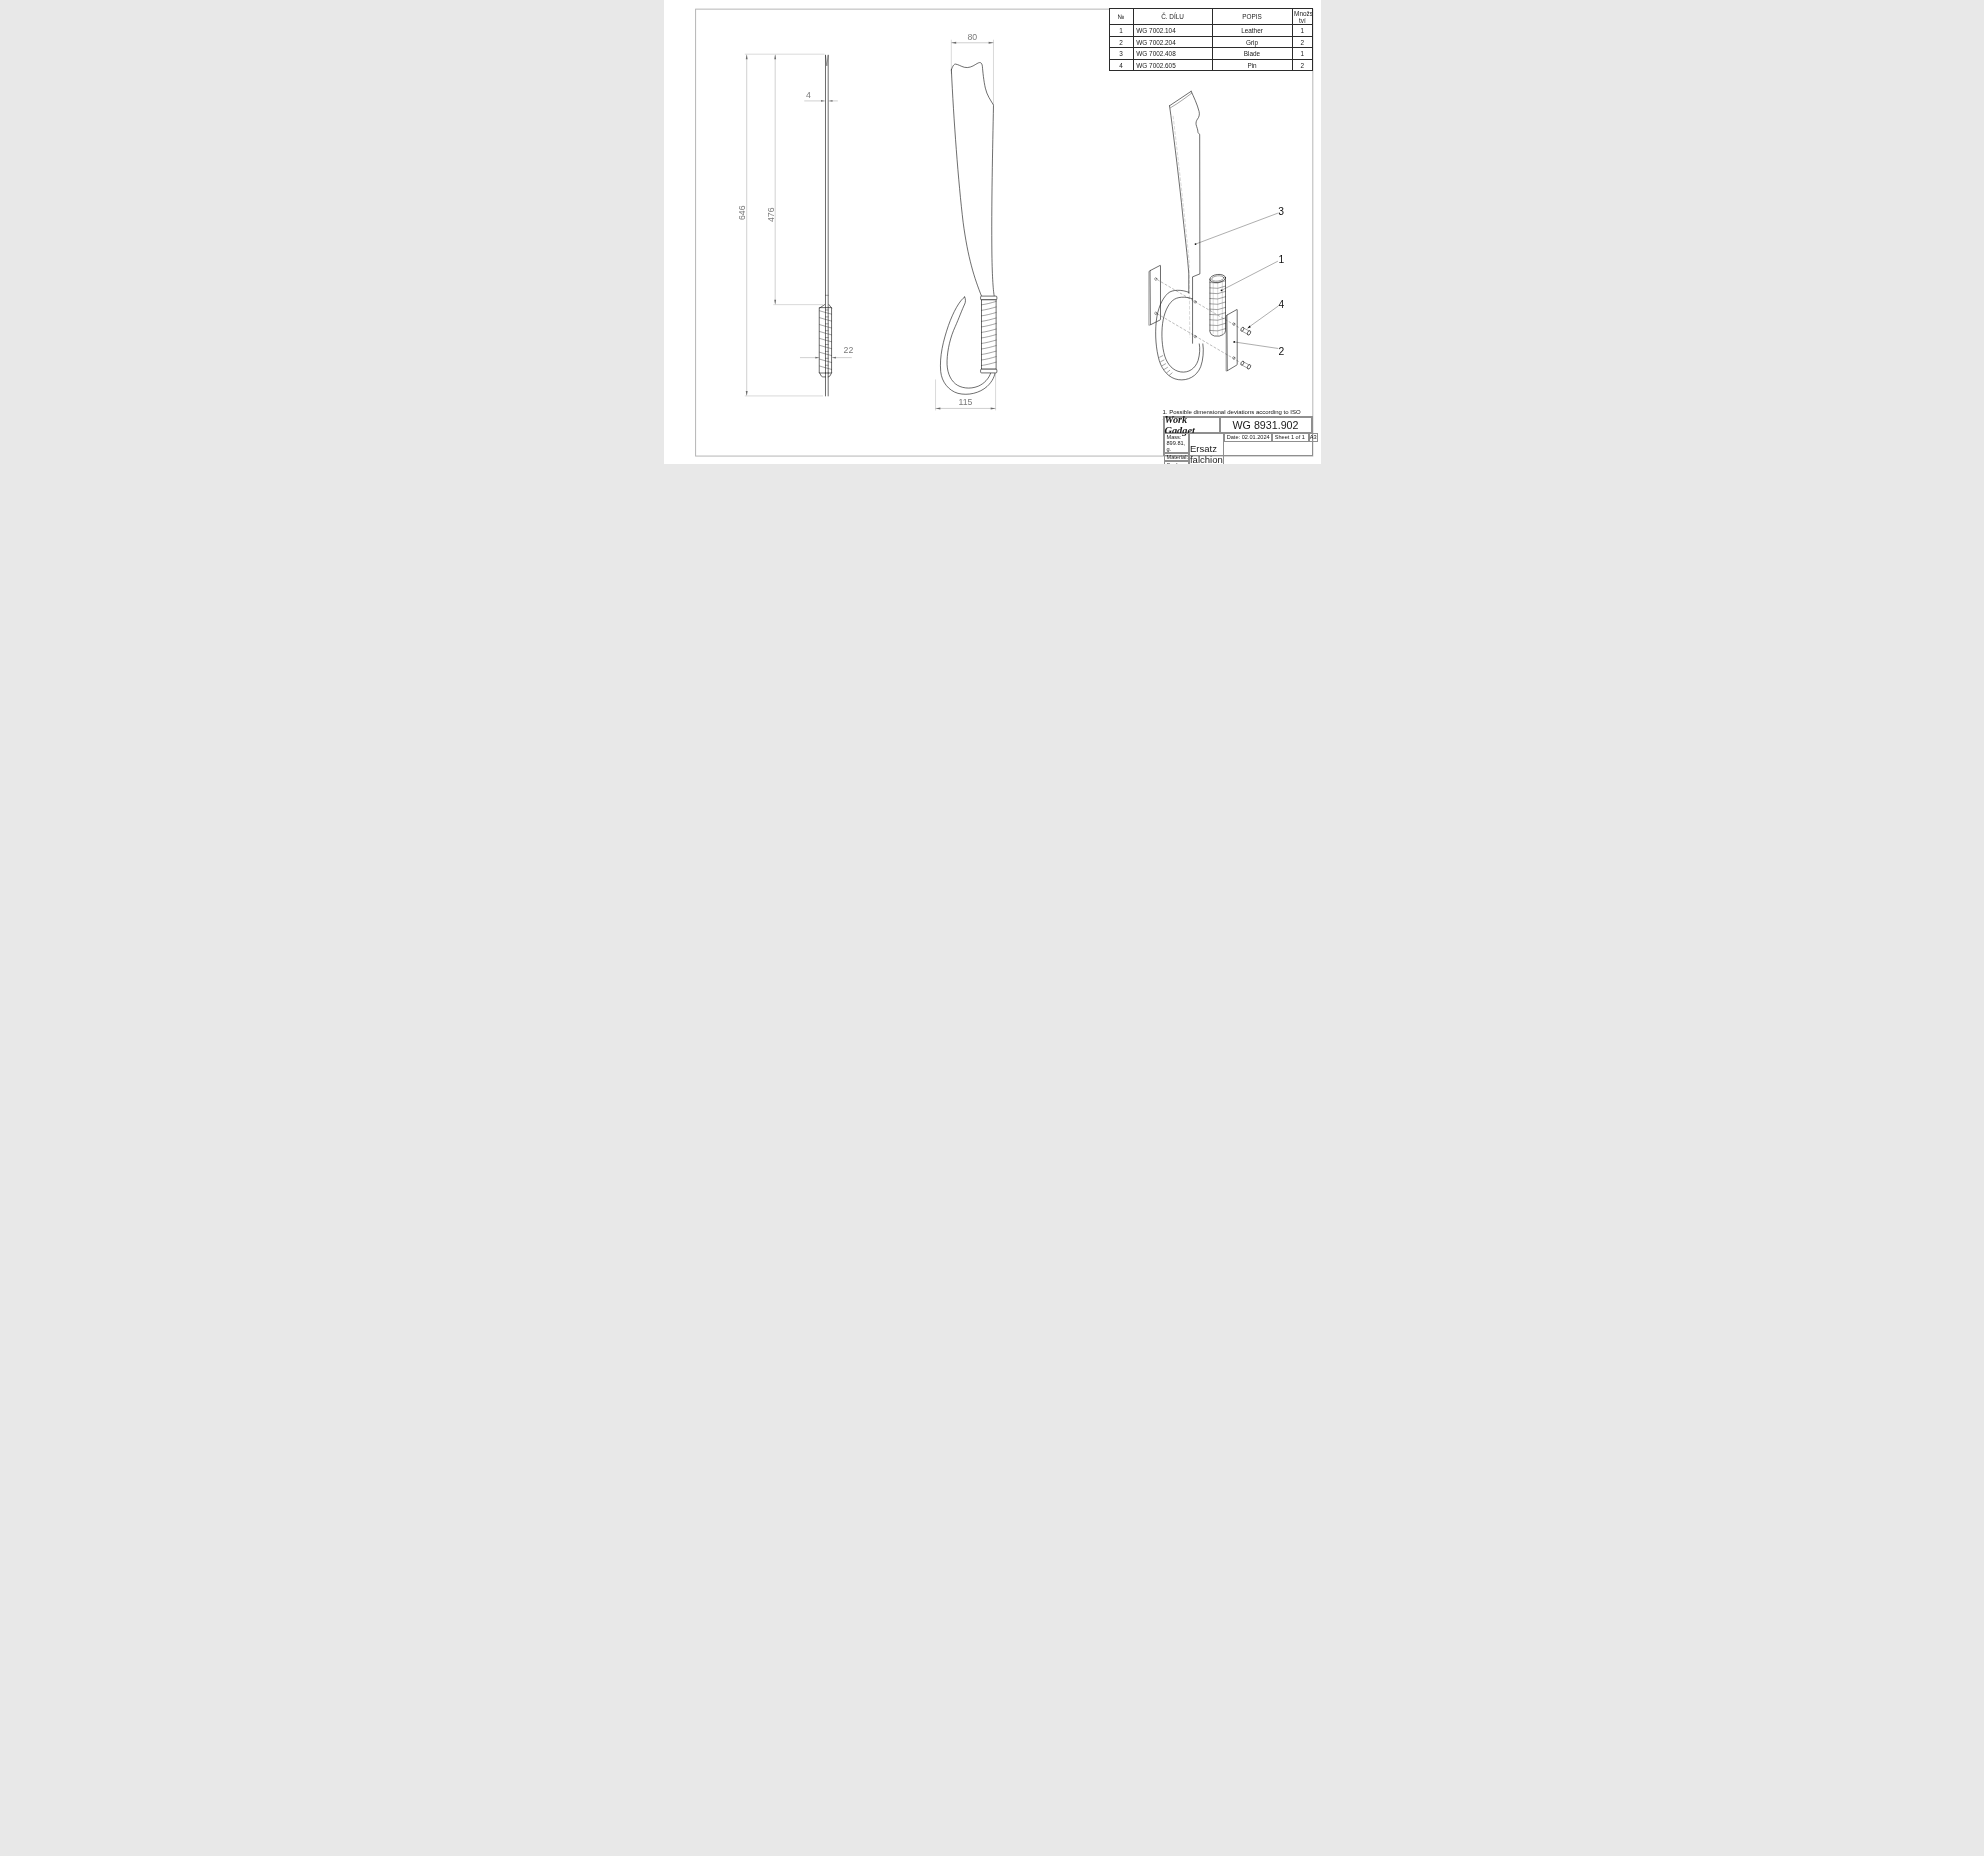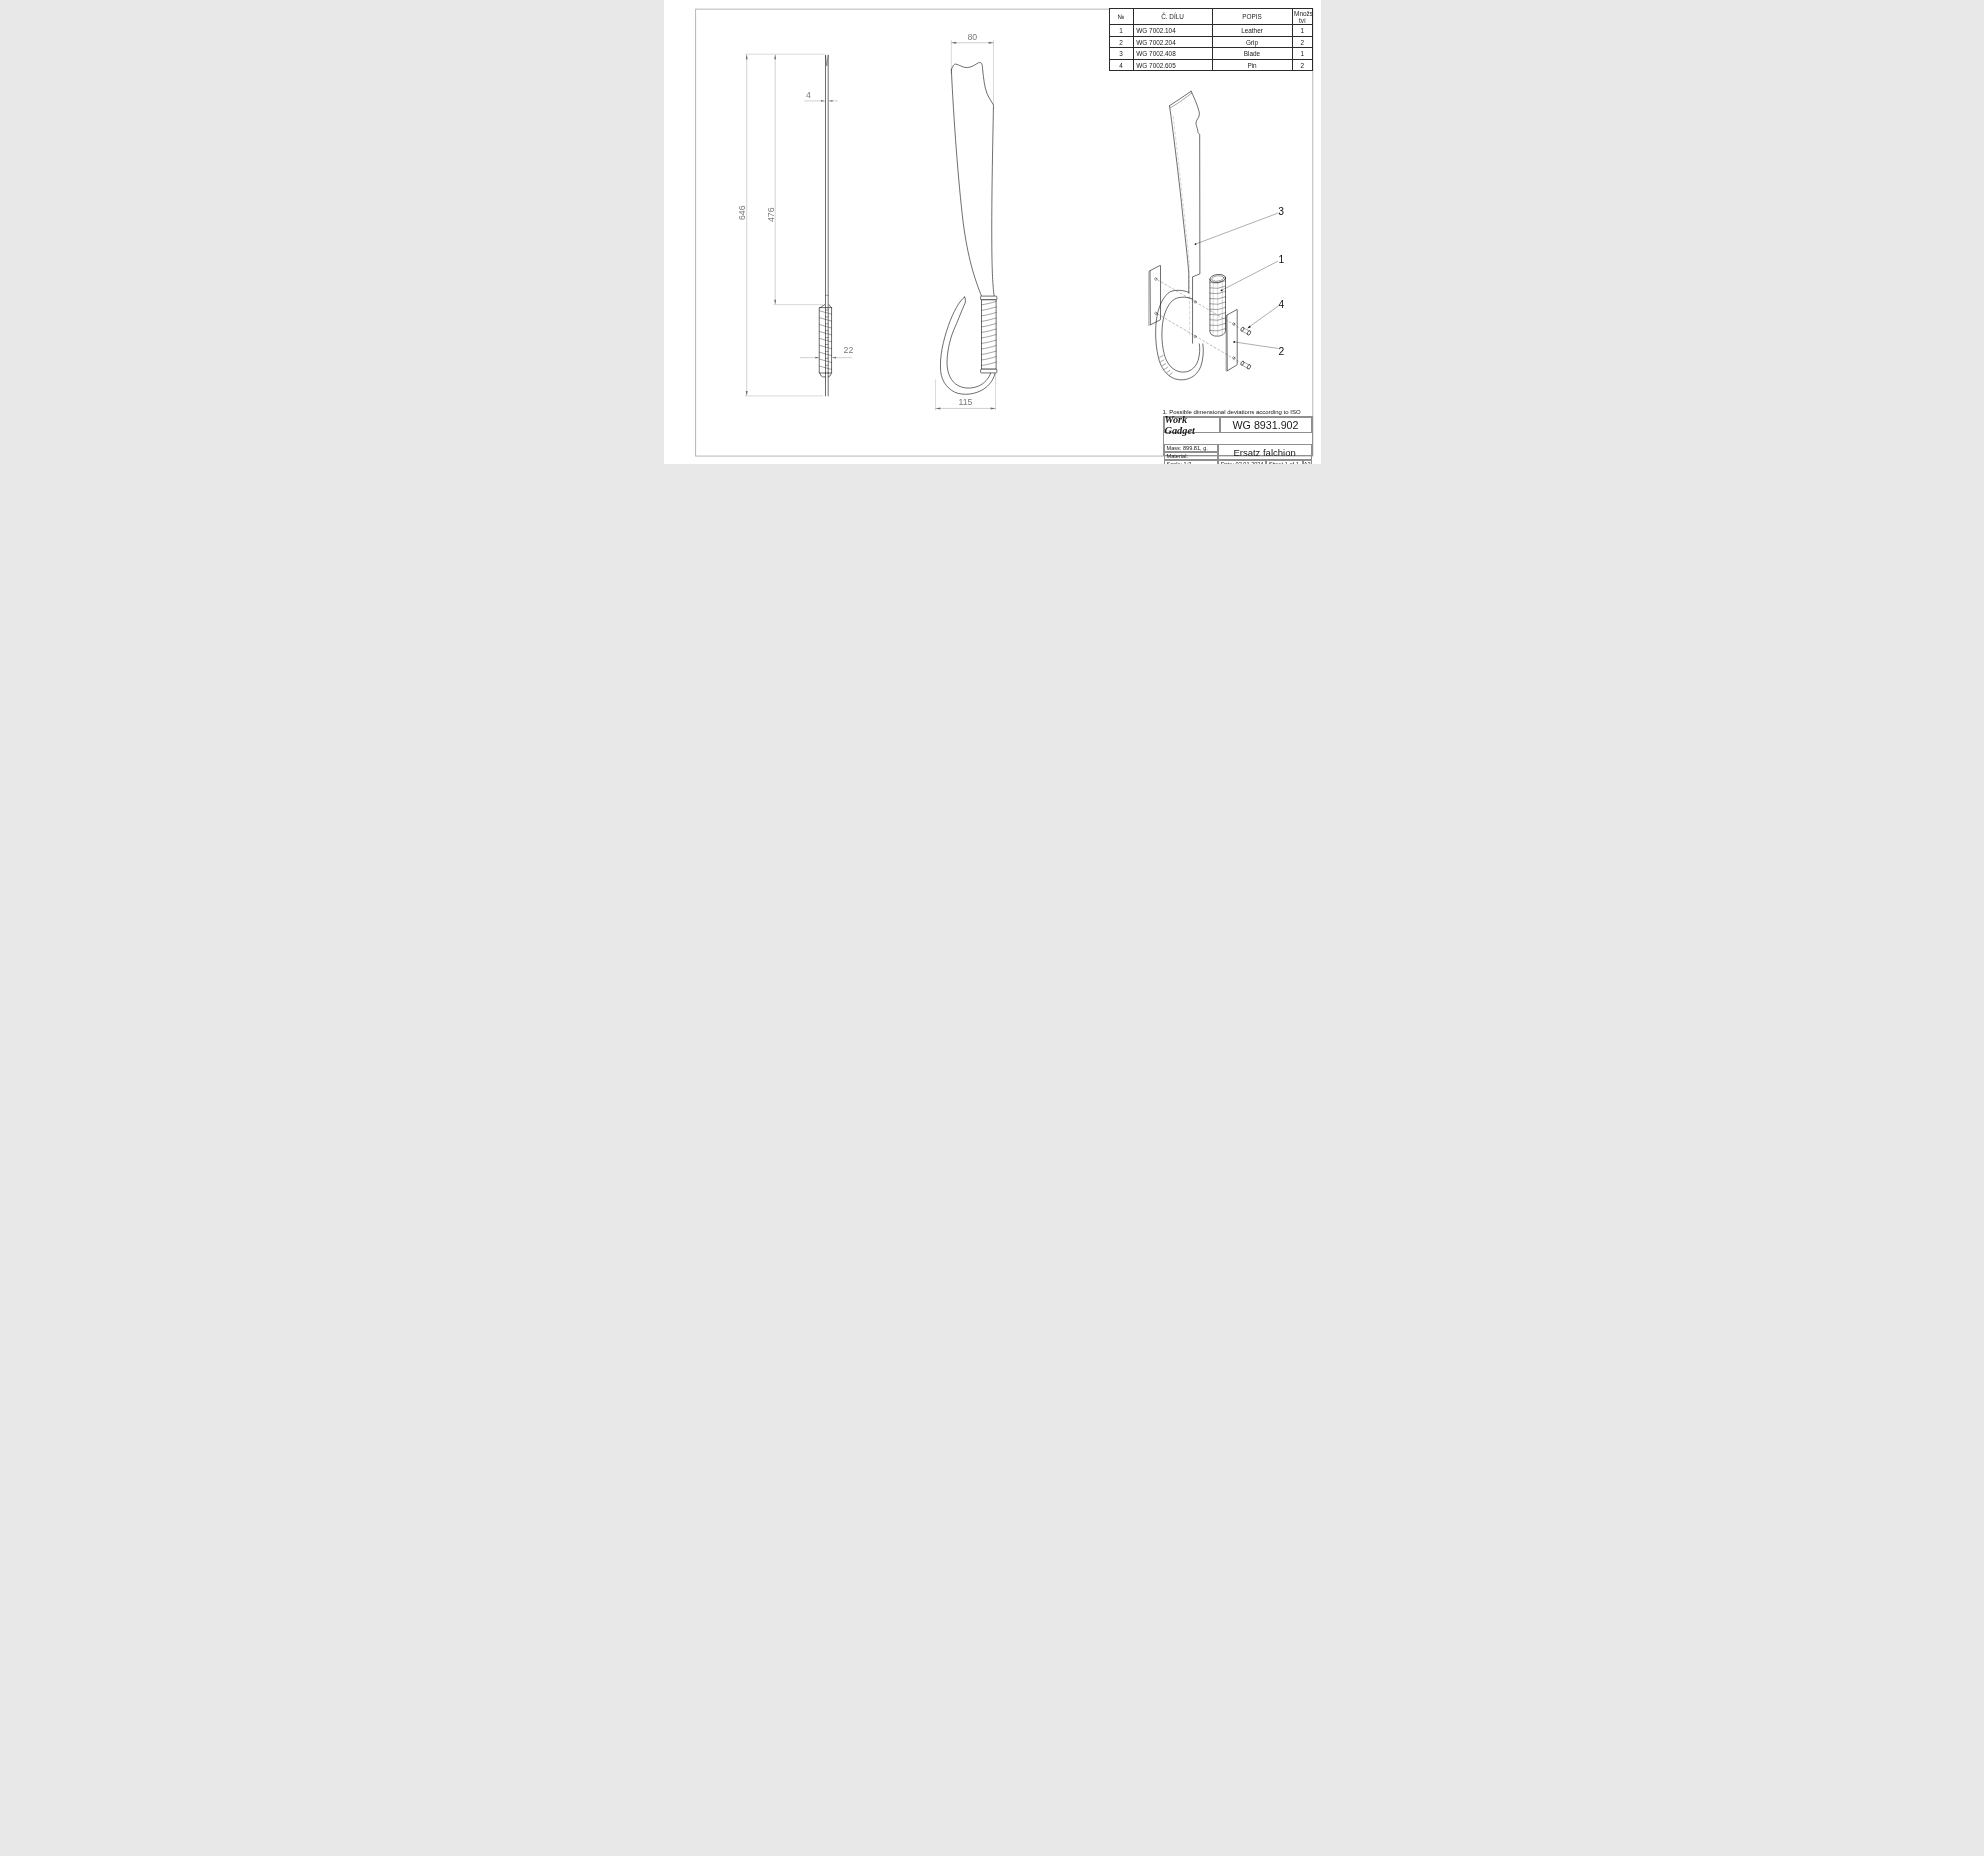--- a/index.html
+++ b/index.html
@@ -21,33 +21,33 @@
   table.bom th{font-size:6.4px;}
   table.bom .col-part{text-align:left;padding-left:2.8px;}
   table.bom thead tr{height:16px;}
   table.bom tbody tr{height:11.5px;}
   
   .note{
     position:absolute;left:499px;top:409px;width:151px;font-size:6px;color:#111;
   }
   .tb{
     position:absolute;left:499px;top:416px;width:150px;height:40px;
-    border:0.8px solid #8f8f8f;box-sizing:border-box;background:#fff;display:flex;flex-direction:column;gap:11px;
+    border:0.8px solid #8f8f8f;box-sizing:border-box;background:#fff;display:flex;flex-direction:column;
   }
   .tb *{box-sizing:border-box;}
   .tb-row1{display:flex;height:16.3px;}
   .tb-company{
     width:56px;border:0.4px solid #8f8f8f;display:flex;align-items:center;justify-content:center;
     font-family:"Liberation Serif", serif;font-style:italic;font-weight:bold;font-size:10.3px;
   }
   .tb-number{flex:1;border:0.4px solid #8f8f8f;display:flex;align-items:center;justify-content:center;font-size:10.7px;}
   .tb-rest{display:flex;flex:1;}
   .tb-left{width:56px;display:flex;flex-direction:column;}
   .tb-left>div{border:0.4px solid #8f8f8f;flex:1;display:flex;align-items:center;padding-left:2px;font-size:5.6px;}
-  .tb-right{flex:1;display:flex;flex-direction:column;}
+  .tb-right{flex:1;display:flex;flex-direction:row;}
   .tb-title{flex:1;border:0.4px solid #8f8f8f;display:flex;align-items:center;justify-content:center;font-size:9.5px;}
   .tb-bottom{display:flex;height:8.3px;}
   .tb-date{width:48px;border:0.4px solid #8f8f8f;display:flex;align-items:center;padding-left:2px;font-size:5.6px;}
   .tb-sheet{width:37px;border:0.4px solid #8f8f8f;display:flex;align-items:center;padding-left:2px;font-size:5.6px;}
   .tb-format{flex:1;border:0.4px solid #8f8f8f;display:flex;align-items:center;justify-content:center;font-size:5.6px;}
   
   .ol{stroke:#1a1a1a;stroke-width:1.6;fill:none;stroke-linecap:round;stroke-linejoin:round;}
   .ol-thin{stroke:#1a1a1a;stroke-width:1;fill:none;stroke-linecap:round;}
   .wfill{stroke:#1a1a1a;stroke-width:1.6;fill:#fff;}
   .dimline{stroke:#7a7a7a;stroke-width:0.9;fill:none;}

